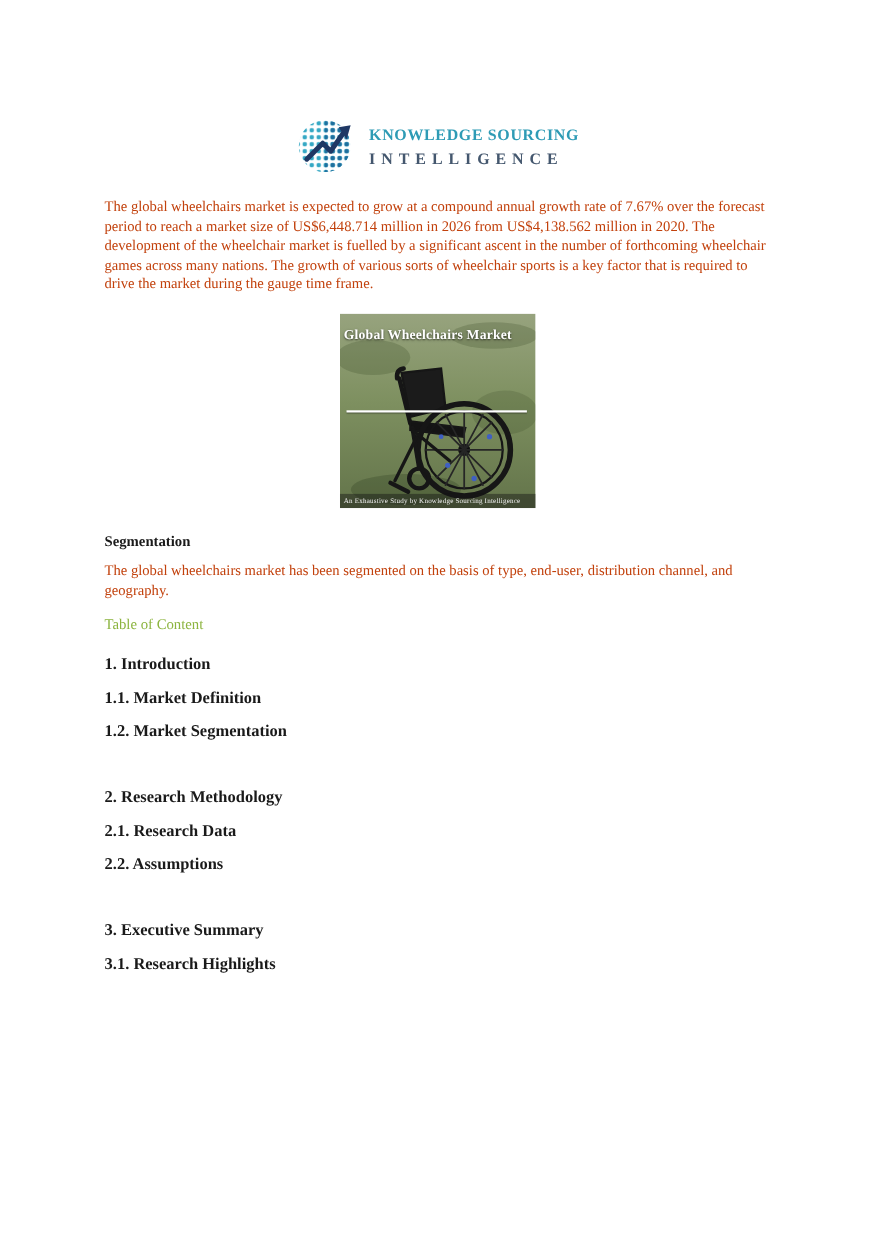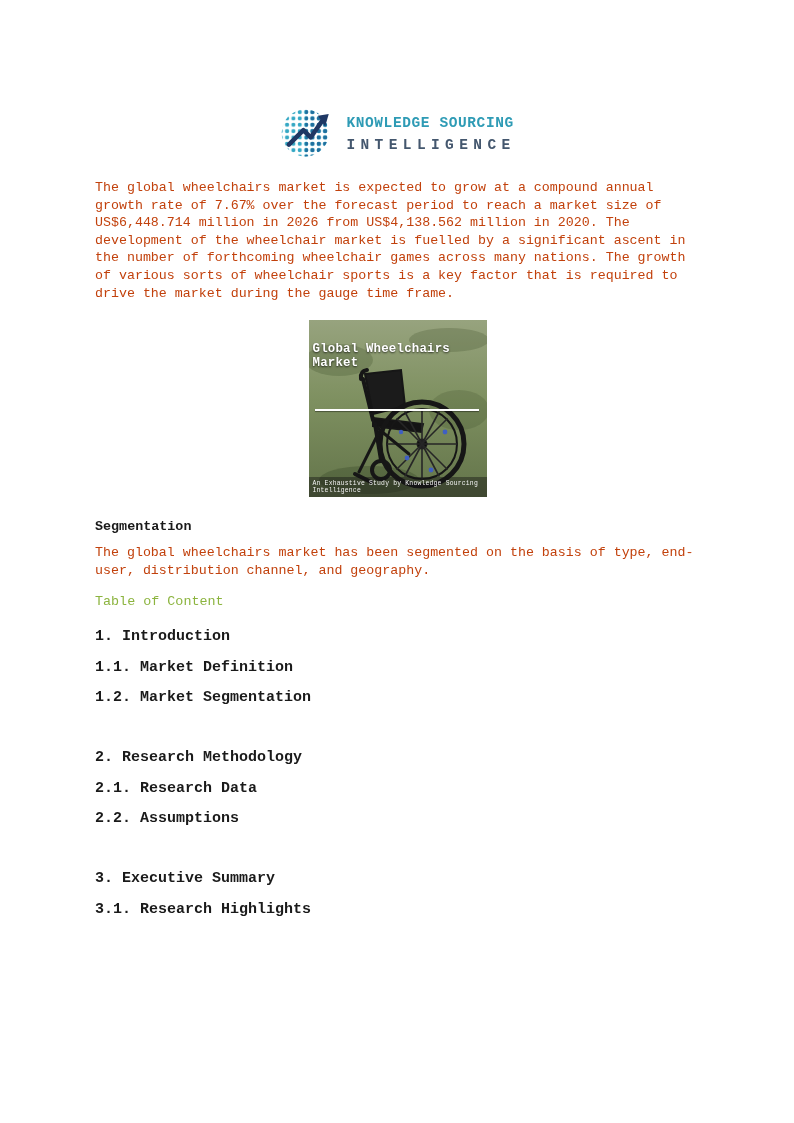--- a/index.html
+++ b/index.html
@@ -1,40 +1,40 @@
 <!DOCTYPE html>
 <html><head>
 <meta charset="utf-8">
 <style>
   * { box-sizing: border-box; }
   html,body { margin:0; padding:0; background:#ffffff; }
   .page {
     width:794px; height:1123px; margin:0 auto; background:#ffffff;
-    font-family:Liberation Mono, monospace; color:#3f3f3f;
+    font-family:Liberation Serif, serif; color:#3f3f3f;
     position:relative; overflow:hidden;
   }
   .content { padding:0 94px 0 95px; }
 
   
   .logo-wrap { display:flex; justify-content:center; align-items:center; gap:10px; padding-top:103px; }
   .logo-text { display:flex; flex-direction:column; line-height:1.35; }
   .logo-line1 { font-size:14.5px; font-weight:bold; color:#2e9bb5; letter-spacing:0.6px; }
   .logo-line2 { font-size:14.5px; font-weight:bold; color:#44576e; letter-spacing:5.4px; margin-top:2px; }
 
   
   .doc-title { margin-top:44px; text-align:center; color:#e36c0a; font-size:13.2px; }
   .green-heading { margin-top:19px; color:#8cb43f; font-size:13.4px; }
   .para { margin-top:13px; font-size:13.3px; line-height:17.6px; color:#c2410c; }
   .bold-heading { margin-top:22px; font-size:13.4px; font-weight:bold; color:#1a1a1a; }
 
   
   .hero { position:relative; width:178px; height:177px; margin:18px auto 0; overflow:hidden; }
   .hero svg { display:block; }
   .hero-title {
-    position:absolute; top:22px; left:4px; right:2px;
+    position:absolute; top:12px; left:4px; right:2px;
     color:#ffffff; font-weight:bold; font-size:12.4px;
     text-shadow:0 1px 2px rgba(0,0,0,0.7); letter-spacing:0.2px;
   }
   .hero-line { position:absolute; top:50%; left:6px; right:8px; height:2px; background:#ffffff; box-shadow:0 1px 1px rgba(0,0,0,0.4); }
   .hero-caption {
     position:absolute; left:0; right:0; bottom:0; padding:3px 3px 3px 4px;
     background:rgba(20,20,20,0.45); color:#f2f2f2; font-size:6.4px; letter-spacing:0.2px;
   }
 
   

